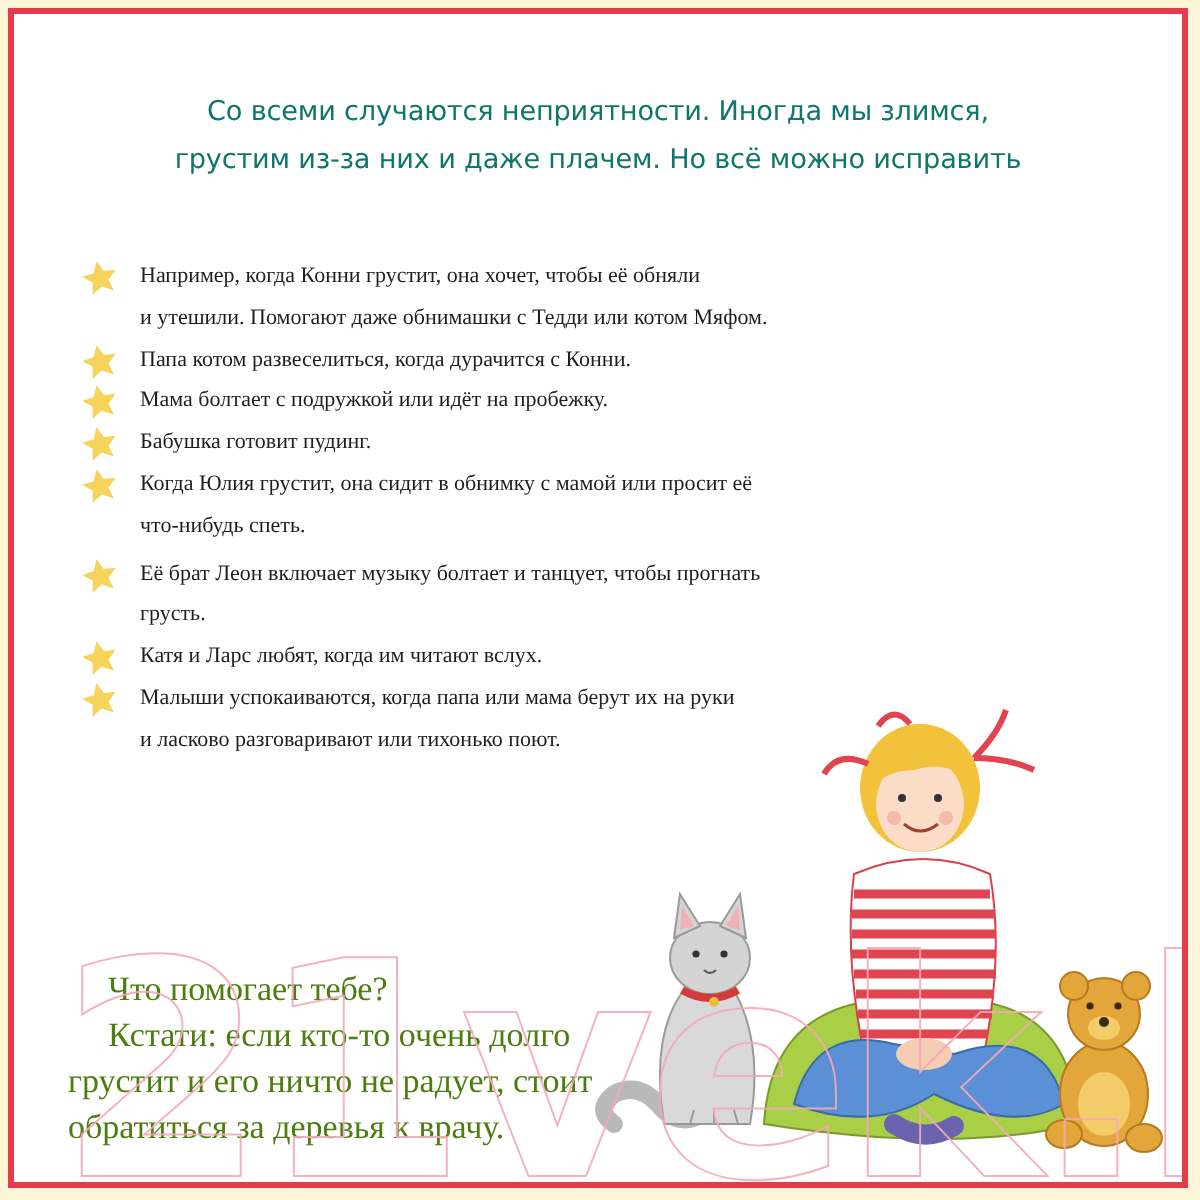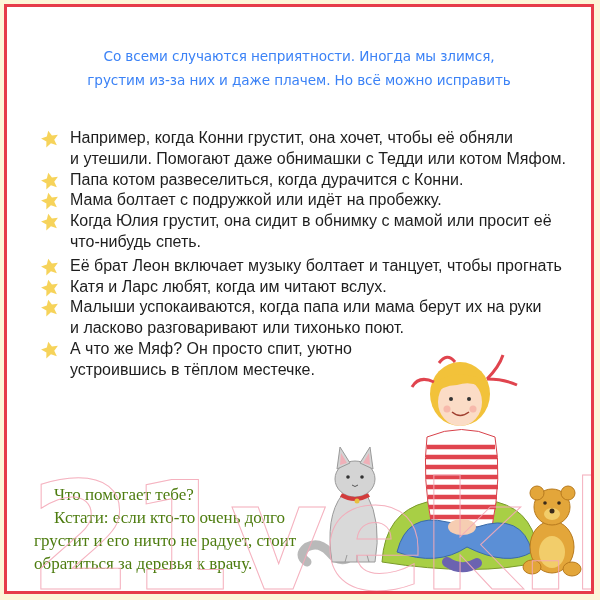--- a/index.html
+++ b/index.html
@@ -13,33 +13,33 @@
       left: 4px; top: 4px;
       width: 584px; height: 584px;
       border: 3px solid #e63b4a;
       background: #ffffff;
       overflow: hidden;
     }
     .intro {
       position: absolute;
       left: 0; right: 0; top: 37px;
       text-align: center;
-      color: #3b82f6;
+      color: #0f766e;
       font-family: "DejaVu Sans", sans-serif;
       font-size: 13.6px;
       line-height: 24px;
       letter-spacing: -0.1px;
     }
     .intro div { white-space: nowrap; }
     .list {
       position: absolute;
       left: 27px; top: 121px;
       margin: 0; padding: 0; list-style: none;
-      font-family: Liberation Sans, sans-serif;
-      font-size: 16px;
+      font-family: Liberation Serif, serif;
+      font-size: 11px;
       line-height: 20.8px;
       color: #1e1e1e;
     }
     .list li {
       position: relative;
       padding-left: 36px;
       margin-bottom: 0;
     }
     .list li.gap { margin-bottom: 3px; }
     .list li .line { display: block; white-space: nowrap; }
@@ -97,52 +97,52 @@
           <polygon points="10,1.5 12.6,7 18.6,7.6 14,11.6 15.4,17.6 10,14.4 4.6,17.6 6,11.6 1.4,7.6 7.4,7" fill="#f6d35a" transform="rotate(-12 10 10)"></polygon>
         </svg>
       <span class="line">Папа котом развеселиться, когда дурачится с Конни.</span>
     </li>
     <li>
       <svg class="star" viewBox="0 0 20 20">
           <polygon points="10,1.5 12.6,7 18.6,7.6 14,11.6 15.4,17.6 10,14.4 4.6,17.6 6,11.6 1.4,7.6 7.4,7" fill="#f6d35a" transform="rotate(-12 10 10)"></polygon>
         </svg>
       <span class="line">Мама болтает с подружкой или идёт на пробежку.</span>
     </li>
+    <li>
+      <svg class="star" viewBox="0 0 20 20">
+          <polygon points="10,1.5 12.6,7 18.6,7.6 14,11.6 15.4,17.6 10,14.4 4.6,17.6 6,11.6 1.4,7.6 7.4,7" fill="#f6d35a" transform="rotate(-12 10 10)"></polygon>
+        </svg>
+      <span class="line">Бабушка готовит пудинг.</span>
+    </li>
     <li class="gap">
       <svg class="star" viewBox="0 0 20 20">
           <polygon points="10,1.5 12.6,7 18.6,7.6 14,11.6 15.4,17.6 10,14.4 4.6,17.6 6,11.6 1.4,7.6 7.4,7" fill="#f6d35a" transform="rotate(-12 10 10)"></polygon>
         </svg>
       <span class="line">Когда Юлия грустит, она сидит в обнимку с мамой или просит её</span>
       <span class="line">что-нибудь спеть.</span>
     </li>
     <li>
       <svg class="star" viewBox="0 0 20 20">
           <polygon points="10,1.5 12.6,7 18.6,7.6 14,11.6 15.4,17.6 10,14.4 4.6,17.6 6,11.6 1.4,7.6 7.4,7" fill="#f6d35a" transform="rotate(-12 10 10)"></polygon>
         </svg>
       <span class="line">Её брат Леон включает музыку болтает и танцует, чтобы прогнать</span>
+      <span class="line">грусть.</span>
     </li>
     <li>
       <svg class="star" viewBox="0 0 20 20">
           <polygon points="10,1.5 12.6,7 18.6,7.6 14,11.6 15.4,17.6 10,14.4 4.6,17.6 6,11.6 1.4,7.6 7.4,7" fill="#f6d35a" transform="rotate(-12 10 10)"></polygon>
         </svg>
       <span class="line">Катя и Ларс любят, когда им читают вслух.</span>
     </li>
     <li>
       <svg class="star" viewBox="0 0 20 20">
           <polygon points="10,1.5 12.6,7 18.6,7.6 14,11.6 15.4,17.6 10,14.4 4.6,17.6 6,11.6 1.4,7.6 7.4,7" fill="#f6d35a" transform="rotate(-12 10 10)"></polygon>
         </svg>
       <span class="line">Малыши успокаиваются, когда папа или мама берут их на руки</span>
       <span class="line">и ласково разговаривают или тихонько поют.</span>
-    </li>
-    <li>
-      <svg class="star" viewBox="0 0 20 20">
-          <polygon points="10,1.5 12.6,7 18.6,7.6 14,11.6 15.4,17.6 10,14.4 4.6,17.6 6,11.6 1.4,7.6 7.4,7" fill="#f6d35a" transform="rotate(-12 10 10)"></polygon>
-        </svg>
-      <span class="line">А что же Мяф? Он просто спит, уютно</span>
-      <span class="line">устроившись в тёплом местечке.</span>
     </li>
   </ul>
 
   <div class="outro">
     <span class="line indent">Что помогает тебе?</span>
     <span class="line indent">Кстати: если кто-то очень долго</span>
     <span class="line">грустит и его ничто не радует, стоит</span>
     <span class="line">обратиться за деревья к врачу.</span>
   </div>
 

